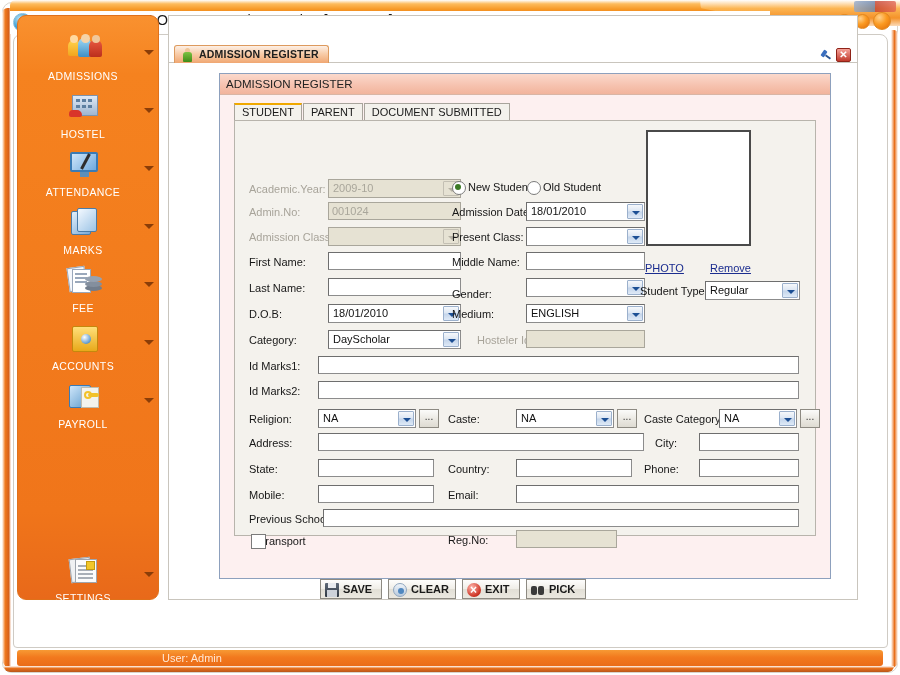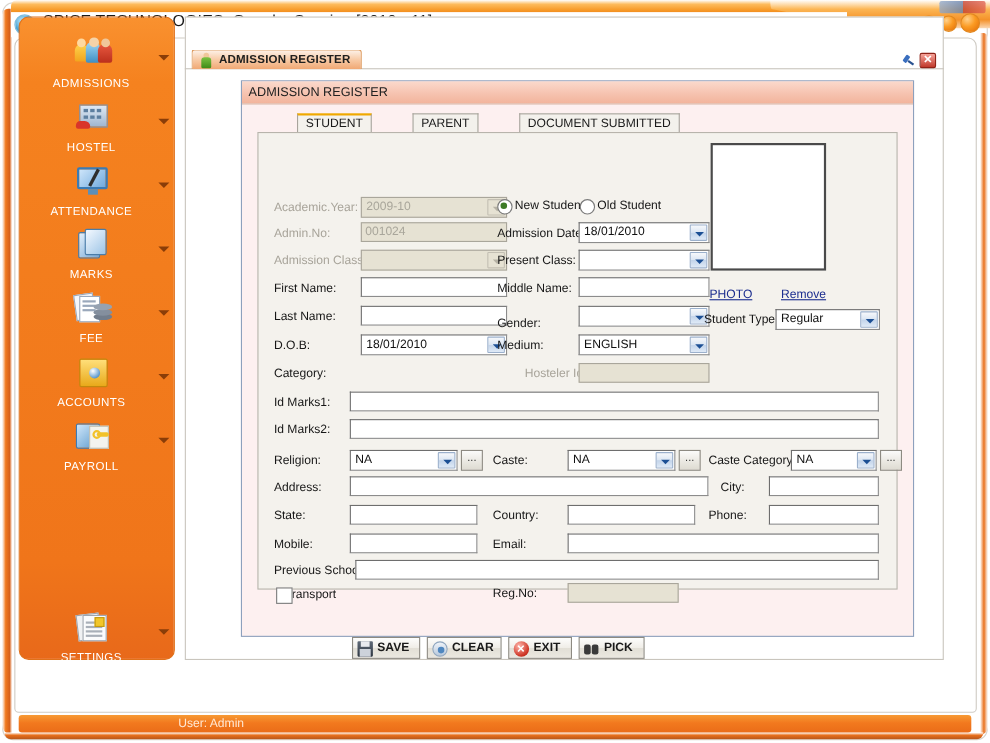--- a/index.html
+++ b/index.html
@@ -257,21 +257,20 @@
     padding: 0 7px;
     font-size: 11px;
     color: #1a1a1a;
     line-height: 16px;
     background: #f3f1ec;
     border: 1px solid #a8a49c;
     border-bottom: none;
     margin-right: 1px;
     cursor: pointer;
     white-space: nowrap;
-    margin-left: 36px;
   }
   .tabbtn.active {
     background: #f4f2ed;
     border-top: 2px solid #f0a800;
     font-weight: normal;
     position: relative;
     z-index: 3;
     line-height: 15px;
   }
 
@@ -679,20 +678,24 @@
         <span>18/01/2010</span>
         <span class="arw"></span>
       </div>
       <div class="lbl" style="left:217px; top:187px;">Medium:</div>
       <div class="combo" style="left:291px; top:183px; width:119px;">
         <span>ENGLISH</span>
         <span class="arw"></span>
       </div>
 
       <div class="lbl" style="left:14px; top:213px;">Category:</div>
+      <div class="combo" style="left:93px; top:209px; width:133px;">
+        <span>DayScholar</span>
+        <span class="arw"></span>
+      </div>
       <div class="lbl dim" style="left:242px; top:213px;">Hosteler Id:</div>
       <div class="txt disabled" style="left:291px; top:209px; width:119px;">
         <span></span>
       </div>
 
       <div class="lbl" style="left:14px; top:239px;">Id Marks1:</div>
       <div class="txt" style="left:83px; top:235px; width:481px;">
         <span></span>
       </div>
       <div class="lbl" style="left:14px; top:264px;">Id Marks2:</div>

